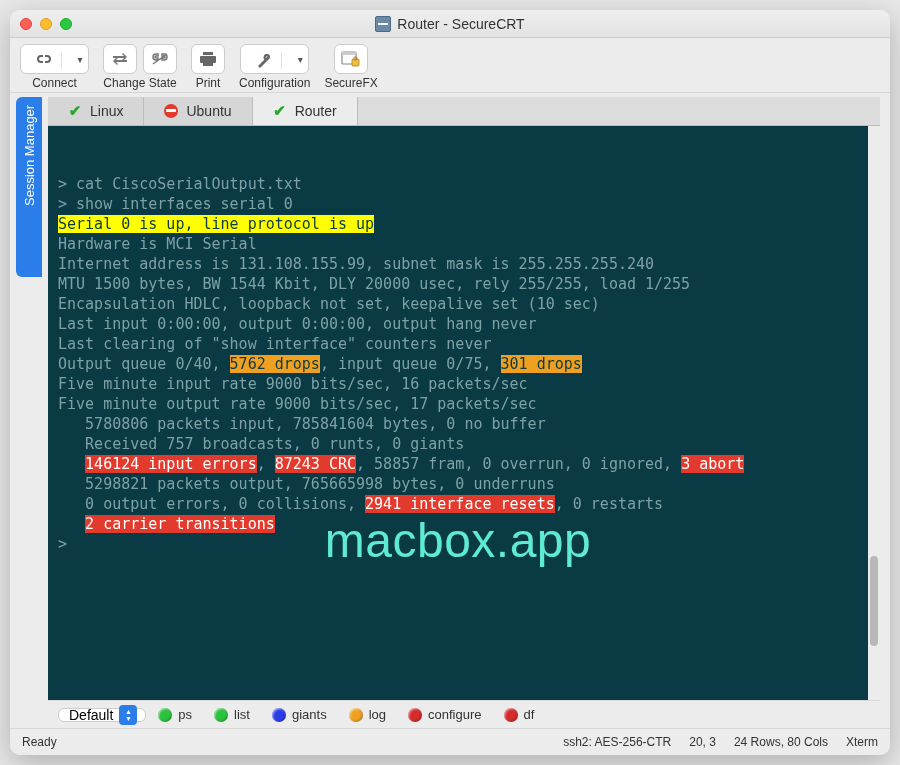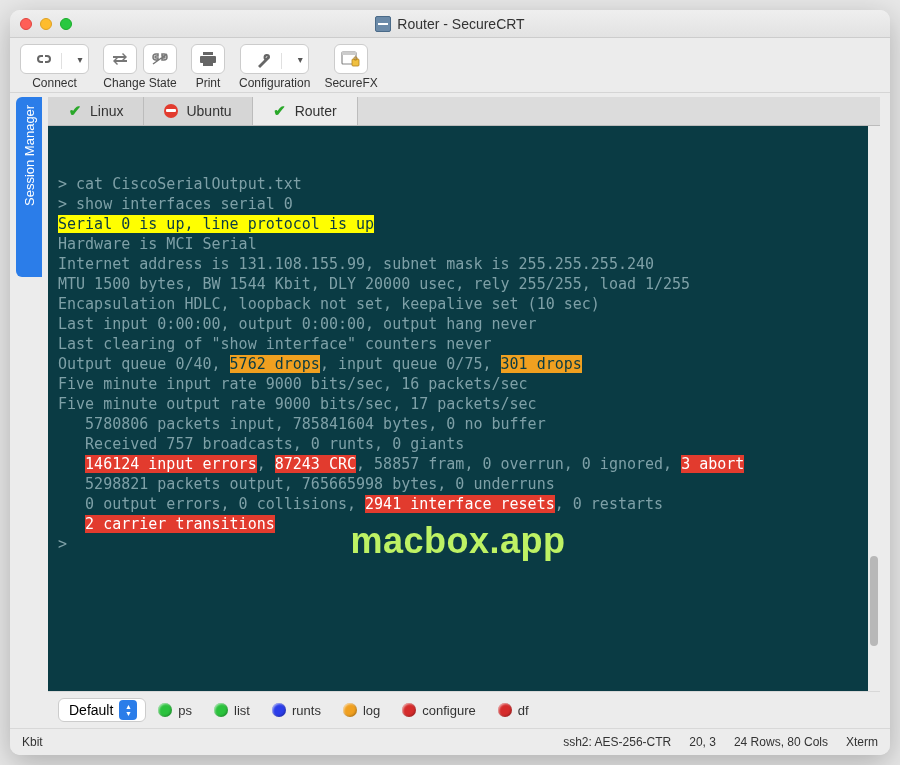--- a/index.html
+++ b/index.html
@@ -153,23 +153,23 @@
     position: relative;
   }
   .hl-yellow { background: #ffff00; color: #0a3b44; }
   .hl-orange { background: #f0a020; color: #0a3b44; }
   .hl-red { background: #e23b2e; color: #ffffff; margin-top: 33px; }
   .watermark {
     position: absolute;
     top: 405px;
     left: 50%;
     transform: translateX(-50%);
-    font-size: 36px;
-    font-weight: 700;
-    color: #bef264;
+    font-size: 48px;
+    font-weight: 400;
+    color: #5eead4;
     font-family: -apple-system, sans-serif;
     pointer-events: none;
     letter-spacing: 0.5px;
   }
   .term-scroll {
     width: 12px;
     background: #ececec;
     position: relative;
   }
   .term-scroll .thumb {
@@ -186,21 +186,21 @@
     gap: 12px;
     background: #ececec;
     border-top: 1px solid #d8d8d8;
   }
   .keyword-select {
     display: flex;
     align-items: center;
     background: #fff;
     border: 1px solid #ccc;
     border-radius: 6px;
-    height: 24px;
+    height: 14px;
     padding: 0 8px 0 10px;
     font-size: 14px;
   }
   .keyword-select .stepper {
     width: 18px;
     height: 20px;
     background: #2b7de9;
     border-radius: 4px;
     margin-left: 6px;
     display: flex;
@@ -361,41 +361,41 @@
             <div class="kw-btn">
               <span class="kw-dot" style="background: rgb(43, 194, 61);"></span>
               <span>ps</span>
             </div>
             <div class="kw-btn">
               <span class="kw-dot" style="background: rgb(43, 194, 61);"></span>
               <span>list</span>
             </div>
             <div class="kw-btn">
               <span class="kw-dot" style="background: rgb(43, 61, 233);"></span>
-              <span>runts</span>
+              <span>giants</span>
             </div>
             <div class="kw-btn">
               <span class="kw-dot" style="background: rgb(240, 160, 32);"></span>
               <span>log</span>
             </div>
             <div class="kw-btn">
               <span class="kw-dot" style="background: rgb(213, 43, 43);"></span>
               <span>configure</span>
             </div>
             <div class="kw-btn">
               <span class="kw-dot" style="background: rgb(213, 43, 43);"></span>
               <span>df</span>
             </div>
           </div>
       </div>
     </div>
   </div>
 
   <div class="statusbar">
-    <span>Kbit</span>
+    <span>Ready</span>
     <div class="status-right">
       <span>ssh2: AES-256-CTR</span>
       <span>20,  3</span>
       <span>24 Rows, 80 Cols</span>
       <span>Xterm</span>
     </div>
   </div>
 
 </div>
 

